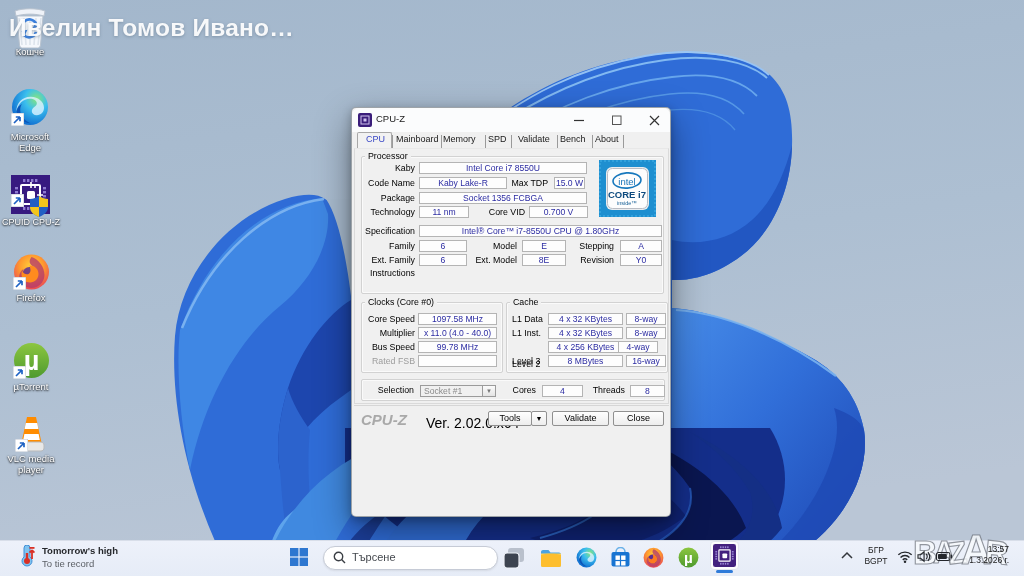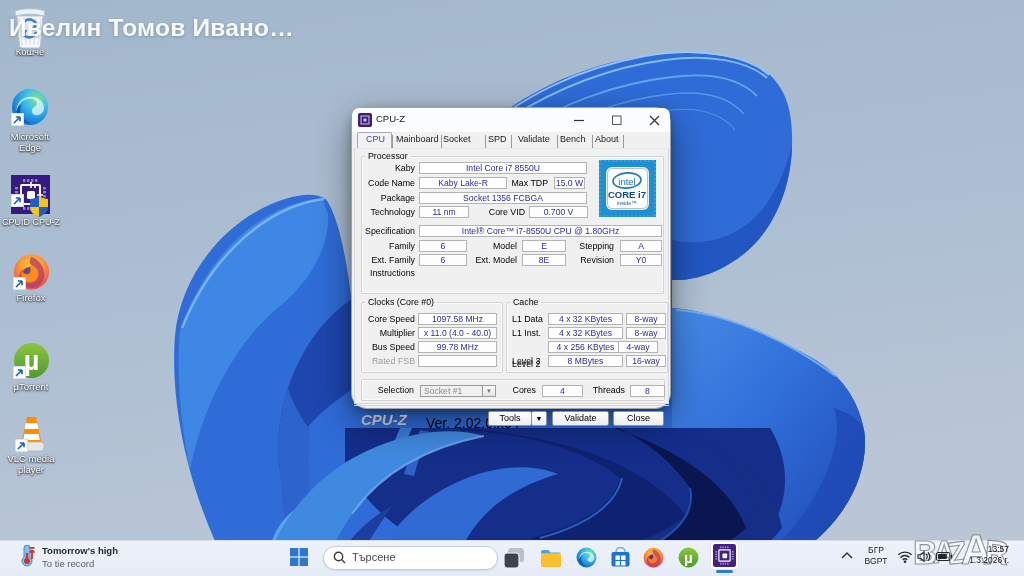--- a/index.html
+++ b/index.html
@@ -1,20 +1,20 @@
 <!DOCTYPE html>
 <html><head><meta charset="utf-8">
 <style>
 *{box-sizing:border-box;margin:0;padding:0}
 html,body{width:1024px;height:576px;overflow:hidden}
 body{position:relative;font-family:"Liberation Sans",sans-serif;background:#aebfd2}
 .abs{position:absolute}
 #wall{left:0;top:0;width:1024px;height:576px}
 
-#win{left:351px;top:107px;width:320px;height:302px;background:#f0f0f0;border:1px solid rgba(90,100,110,.55);border-radius:16px;box-shadow:0 14px 36px rgba(0,0,0,.42),0 3px 10px rgba(0,0,0,.25)}
+#win{left:351px;top:107px;width:320px;height:410px;background:#f0f0f0;border:1px solid rgba(90,100,110,.55);border-radius:5px;box-shadow:0 14px 36px rgba(0,0,0,.42),0 3px 10px rgba(0,0,0,.25)}
 #titlebar{left:0;top:0;width:100%;height:24px;background:#fbfcfd;border-radius:7px 7px 0 0}
 #wtitle{left:24px;top:5px;font-size:9.5px;color:#1a1a1a}
 .lab{position:absolute;font-size:8.8px;line-height:12px;color:#000;text-align:right;white-space:nowrap}
 .llab{position:absolute;font-size:8.8px;line-height:12px;color:#000;text-align:left;white-space:nowrap}
 .fld{position:absolute;height:12px;background:#fdfdfd;border:1px solid #b4b4b4;color:#2b2ba2;font-size:8.6px;line-height:10px;text-align:center;white-space:nowrap}
 .gb{position:absolute;border:1px solid #d2d2d2;border-radius:2px;box-shadow:inset 0 0 0 1px #fafafa}
 .gbl{position:absolute;background:#f0f0f0;font-size:8.8px;line-height:10px;padding:0 3px;color:#000;white-space:nowrap}
 .btn{position:absolute;background:linear-gradient(#fefefe,#ededed);border:1px solid #909090;border-radius:2px;font-size:9px;line-height:13px;text-align:center;color:#000}
 .tab{position:absolute;top:26px;font-size:9px;color:#202020;white-space:nowrap}
 .tsep{position:absolute;top:27px;width:1px;height:13.5px;background:#9a9a9a}
@@ -210,21 +210,21 @@
 <div id="wtitle" class="abs">CPU-Z</div>
 <svg class="abs" style="left:220px;top:0" width="100" height="24" viewBox="0 0 100 24">
 <line x1="2" y1="12.5" x2="12" y2="12.5" stroke="#333" stroke-width="1.2"></line>
 <rect x="40.5" y="8" width="8.5" height="8.5" fill="none" stroke="#555" stroke-width="1"></rect>
 <path d="M78,8 87,17 M87,8 78,17" stroke="#333" stroke-width="1.2"></path>
 </svg>
 
 <div class="abs" style="left:5px;top:24px;width:35px;height:16px;border:1px solid #a8a8a8;border-bottom:none;border-radius:2px 2px 0 0;background:#f2f2f2"></div>
 <div class="tab" style="left:14px;color:#3947c6">CPU</div>
 <div class="tab" style="left:44px">Mainboard</div>
-<div class="tab" style="left:91px">Socket</div>
+<div class="tab" style="left:91px">Memory</div>
 <div class="tab" style="left:136px">SPD</div>
 <div class="tab" style="left:166px">Validate</div>
 <div class="tab" style="left:208px">Bench</div>
 <div class="tab" style="left:243px">About</div>
 <div class="tsep" style="left:40px"></div>
 <div class="tsep" style="left:89px"></div>
 <div class="tsep" style="left:132.5px"></div>
 <div class="tsep" style="left:158.5px"></div>
 <div class="tsep" style="left:204.5px"></div>
 <div class="tsep" style="left:239.5px"></div>

